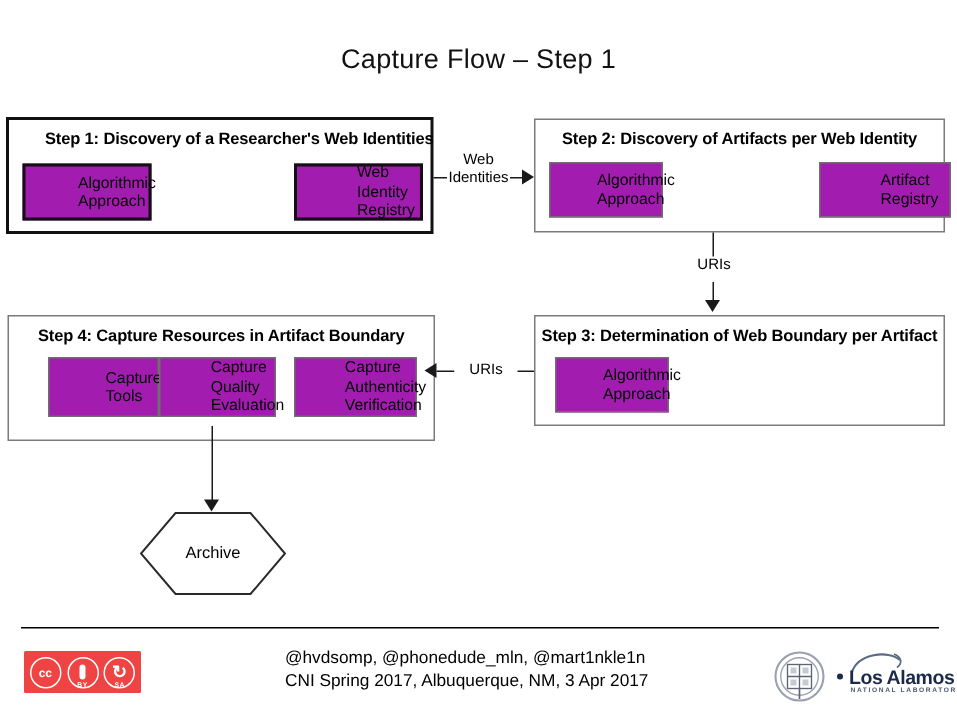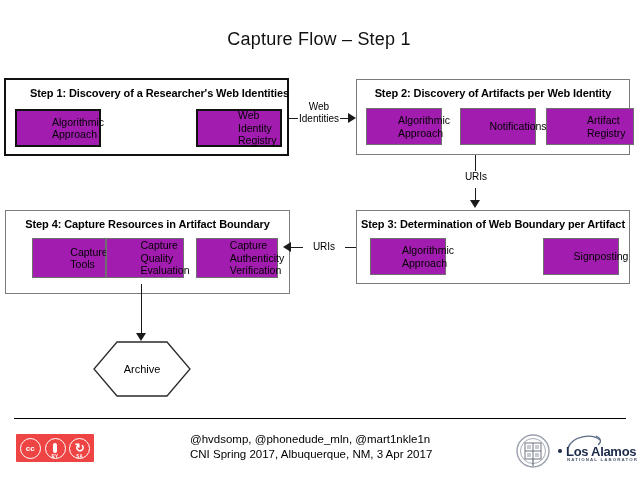--- a/index.html
+++ b/index.html
@@ -272,23 +272,20 @@
 Registry</span>
     </div>
   </div>
 
   <div class="step-box light" style="left:356px; top:9px; width:274px; height:76px;">
     <div class="step-title">Step 2: Discovery of Artifacts per Web Identity</div>
     <div class="unit light" style="left:9px; top:28px; width:76px; height:37px;">
       <span>Algorithmic
 Approach</span>
     </div>
-    <div class="unit light" style="left:103px; top:28px; width:76px; height:37px;">
-      <span>Notifications</span>
-    </div>
     <div class="unit light" style="left:189px; top:28px; width:88px; height:37px;">
       <span>Artifact
 Registry</span>
     </div>
   </div>
 
   <div class="hline dark" style="left:289px; top:48px; width:19px;"></div>
   <div class="hline dark" style="left:337px; top:48px; width:12px;"></div>
   <div class="arrow-right" style="left:348px; top:43px;"></div>
   <div class="conn-label" style="left:298px; top:31px; width:42px;">Web
@@ -297,23 +294,20 @@
   <div class="vline dark" style="left:475px; top:85px; height:17px;"></div>
   <div class="vline dark" style="left:475px; top:118px; height:13px;"></div>
   <div class="arrow-down" style="left:470px; top:130px;"></div>
   <div class="conn-label" style="left:455px; top:101px; width:42px;">URIs</div>
 
   <div class="step-box light" style="left:356px; top:140px; width:274px; height:74px;">
     <div class="step-title">Step 3: Determination of Web Boundary per Artifact</div>
     <div class="unit light" style="left:13px; top:27px; width:76px; height:37px;">
       <span>Algorithmic
 Approach</span>
-    </div>
-    <div class="unit light" style="left:186px; top:27px; width:76px; height:37px;">
-      <span>Signposting</span>
     </div>
   </div>
 
   <div class="step-box light" style="left:5px; top:140px; width:285px; height:84px;">
     <div class="step-title">Step 4: Capture Resources in Artifact Boundary</div>
     <div class="unit light" style="left:26px; top:27px; width:74px; height:40px;">
       <span>Capture
 Tools</span>
     </div>
     <div class="unit light" style="left:100px; top:27px; width:78px; height:40px;">

